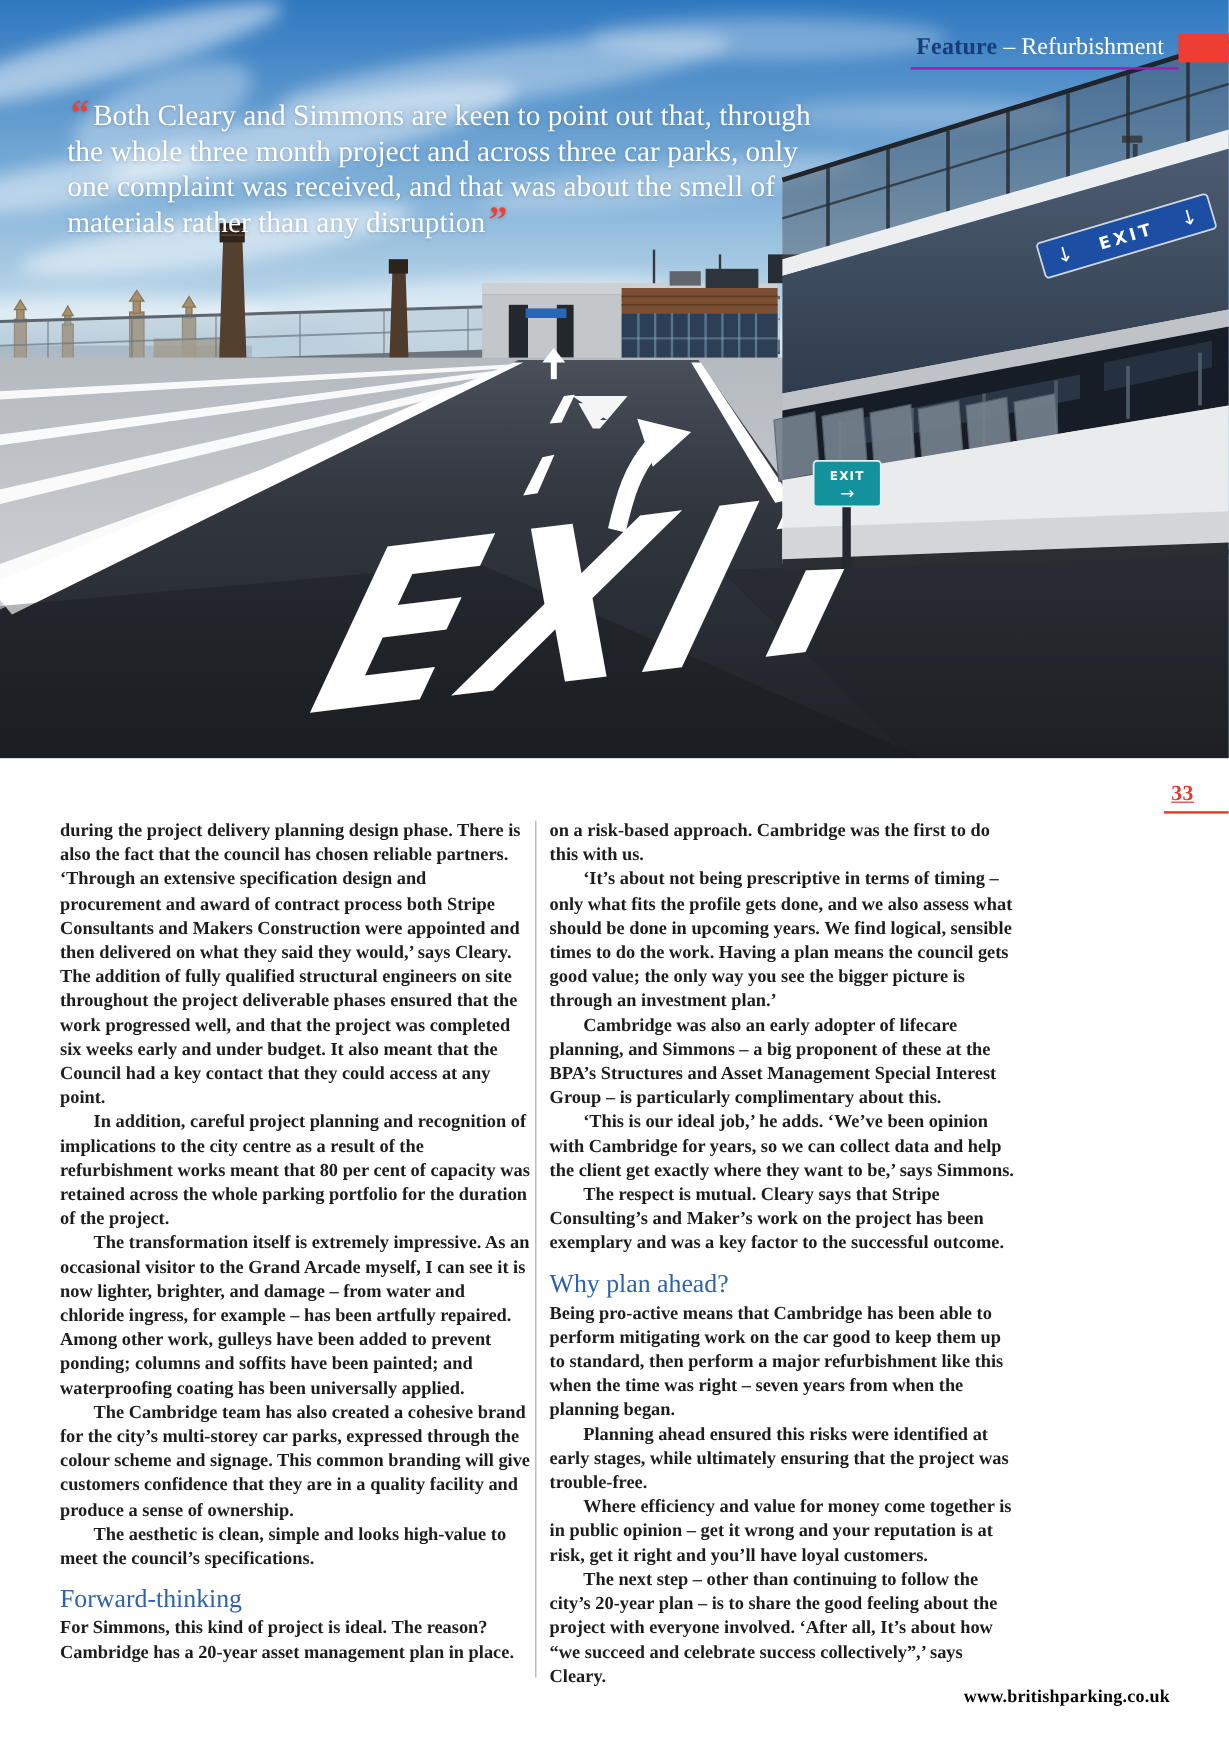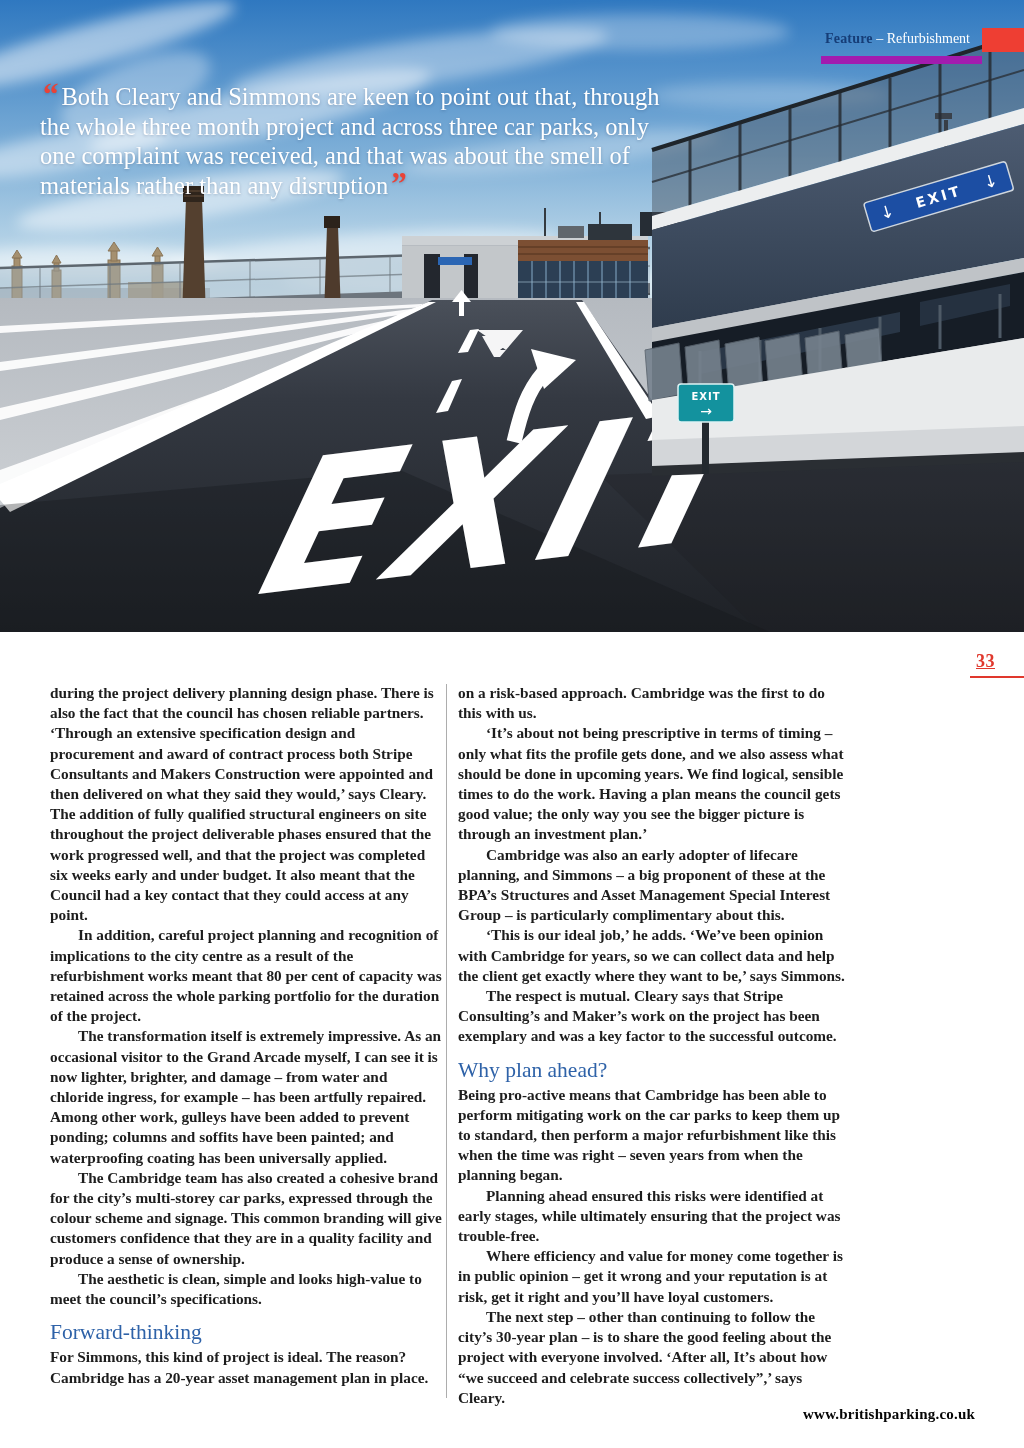--- a/index.html
+++ b/index.html
@@ -5,27 +5,27 @@
   html,body{margin:0;padding:0;}
   body{width:1024px;height:1448px;background:#ffffff;position:relative;
        font-family:"Liberation Serif",serif;-webkit-font-smoothing:antialiased;}
 
   
   .photo{position:absolute;left:0;top:0;width:1024px;height:632px;overflow:hidden;background:#7fb0d8;}
   .photo svg{display:block;}
 
   
   .page-header{position:absolute;top:27px;right:0;display:flex;align-items:flex-start;}
-  .page-header .txt{border-bottom:8px solid #a21caf;padding:0 12px 5px 4px;font-size:14px;line-height:24px;white-space:nowrap;}
+  .page-header .txt{border-bottom:2px solid #a21caf;padding:0 12px 5px 4px;font-size:20px;line-height:24px;white-space:nowrap;}
   .page-header .feature{color:#163d77;font-weight:bold;letter-spacing:.2px;}
   .page-header .topic{color:#ffffff;font-weight:400;}
   .page-header .red-block{width:42px;height:24px;background:#ee3e33;margin-top:1px;}
 
   
-  .pull-quote{position:absolute;left:40px;top:82px;width:650px;color:#ffffff;
+  .pull-quote{position:absolute;left:56px;top:82px;width:650px;color:#ffffff;
               font-size:24.5px;line-height:29.5px;font-weight:500;
               text-shadow:0 1px 3px rgba(20,40,80,.25);}
   .qmark{color:#e84338;font-weight:bold;font-size:31px;line-height:0;padding:0 3px;}
 
   
   .pagenum{position:absolute;left:976px;top:651px;color:#e0382d;font-weight:bold;font-size:18px;letter-spacing:.5px;text-decoration:underline;}
   .pagenum-rule{position:absolute;left:970px;top:676px;width:54px;height:2px;background:#e0382d;}
 
   .col{position:absolute;top:683px;width:392px;color:#1d1d1d;}
   .col-left{left:50px;}
@@ -293,19 +293,19 @@
   <p>For Simmons, this kind of project is ideal. The reason? Cambridge has a 20-year asset management plan in place.</p>
 </div>
 
 <div class="col col-right">
   <p>on a risk-based approach. Cambridge was the first to do this with us.</p>
   <p class="ind">‘It’s about not being prescriptive in terms of timing – only what fits the profile gets done, and we also assess what should be done in upcoming years. We find logical, sensible times to do the work. Having a plan means the council gets good value; the only way you see the bigger picture is through an investment plan.’</p>
   <p class="ind">Cambridge was also an early adopter of lifecare planning, and Simmons – a big proponent of these at the BPA’s Structures and Asset Management Special Interest Group – is particularly complimentary about this.</p>
   <p class="ind">‘This is our ideal job,’ he adds. ‘We’ve been opinion with Cambridge for years, so we can collect data and help the client get exactly where they want to be,’ says Simmons.</p>
   <p class="ind">The respect is mutual. Cleary says that Stripe Consulting’s and Maker’s work on the project has been exemplary and was a key factor to the successful outcome.</p>
   <h2>Why plan ahead?</h2>
-  <p>Being pro-active means that Cambridge has been able to perform mitigating work on the car parks to keep them up to standard, then perform a major refurbishment like this when the time was right – seven years from when the planning began.</p>
+  <p>Being pro-active means that Cambridge has been able to perform mitigating work on the car good to keep them up to standard, then perform a major refurbishment like this when the time was right – seven years from when the planning began.</p>
   <p class="ind">Planning ahead ensured this risks were identified at early stages, while ultimately ensuring that the project was trouble-free.</p>
   <p class="ind">Where efficiency and value for money come together is in public opinion – get it wrong and your reputation is at risk, get it right and you’ll have loyal customers.</p>
-  <p class="ind">The next step – other than continuing to follow the city’s 30-year plan – is to share the good feeling about the project with everyone involved. ‘After all, It’s about how “we succeed and celebrate success collectively”,’ says Cleary.</p>
+  <p class="ind">The next step – other than continuing to follow the city’s 20-year plan – is to share the good feeling about the project with everyone involved. ‘After all, It’s about how “we succeed and celebrate success collectively”,’ says Cleary.</p>
 </div>
 
 <div class="footer-url">www.britishparking.co.uk</div>
 
 </body></html>

